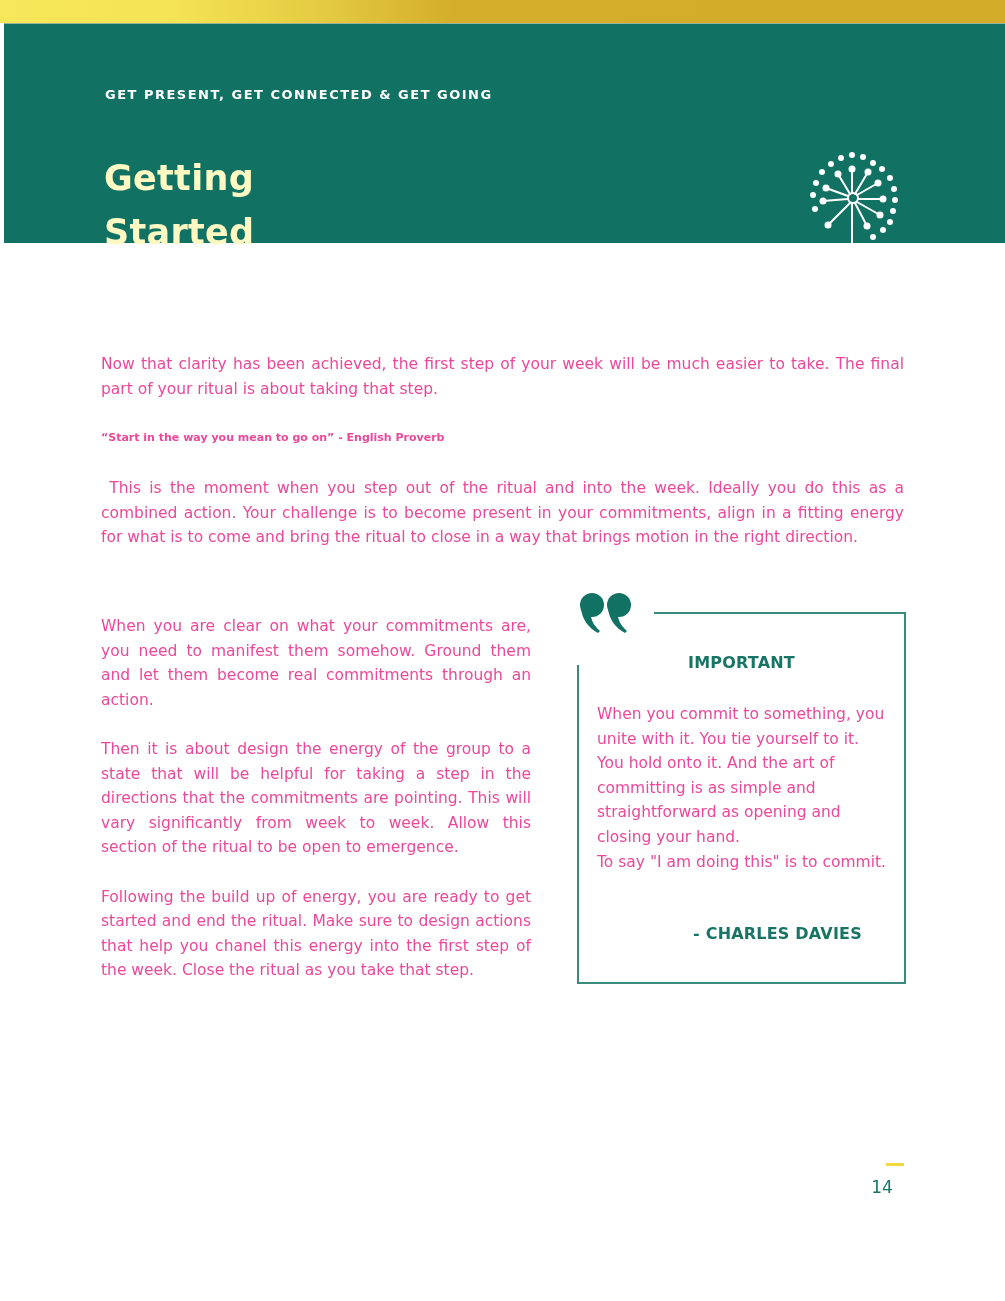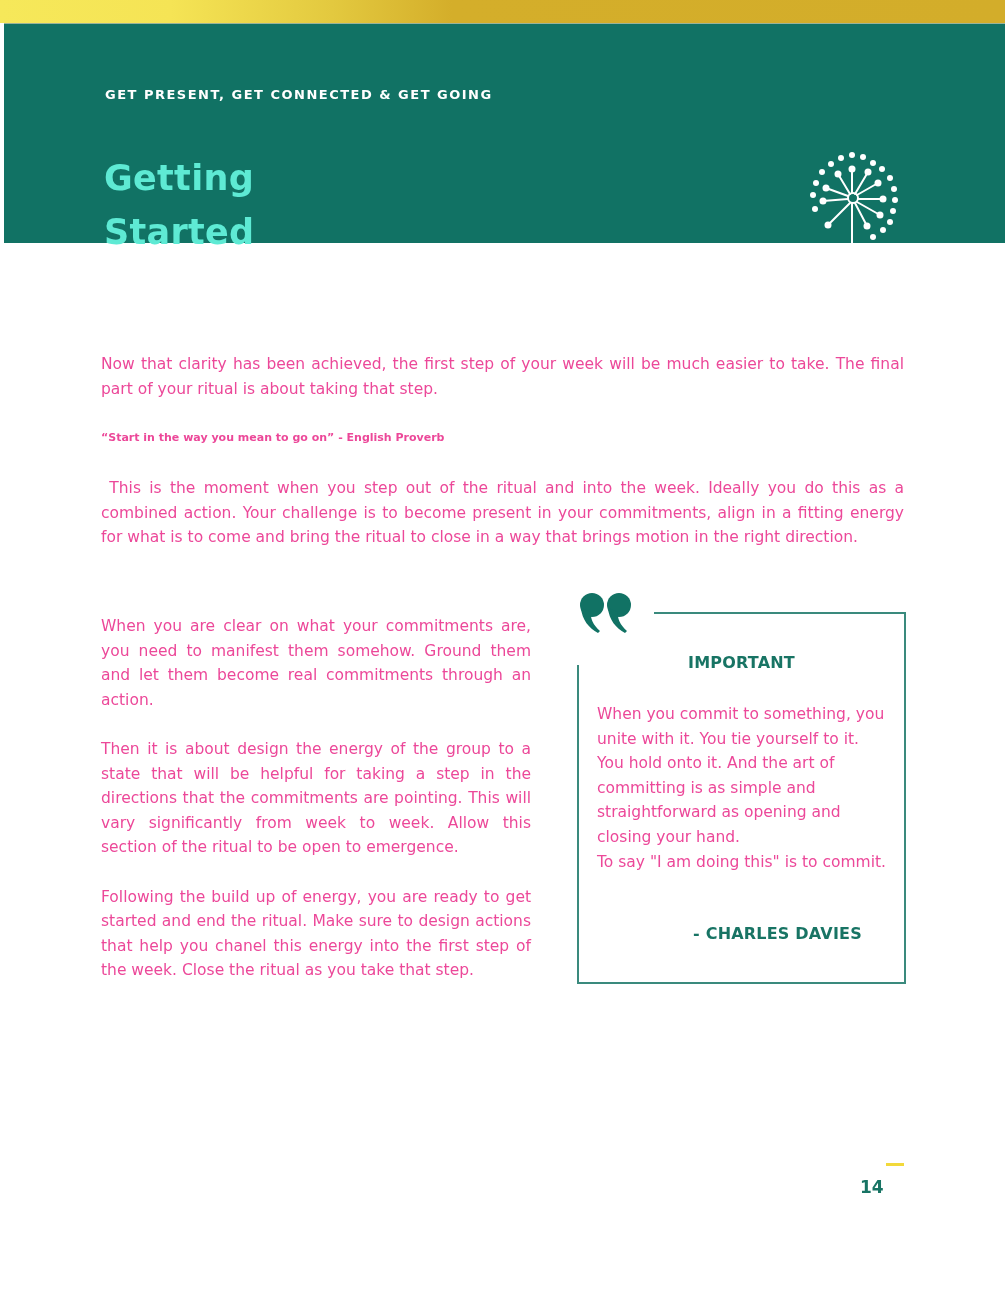--- a/index.html
+++ b/index.html
@@ -17,21 +17,21 @@
       border-top: 1px solid #9ab39a;
       box-sizing: border-box;
     }
     .eyebrow {
       position: absolute; left: 101px; top: 64px;
       color: #ffffff; font-family: "DejaVu Sans", sans-serif; font-weight: bold;
       font-size: 13px; letter-spacing: 1.5px; white-space: nowrap;
     }
     .title {
       position: absolute; left: 100px; top: 126px;
-      color: #5eead4; font-family: "DejaVu Sans", sans-serif; font-weight: bold;
+      color: #fef9c3; font-family: "DejaVu Sans", sans-serif; font-weight: bold;
       font-size: 35px; line-height: 54px; letter-spacing: 0.3px;
     }
     .title span { display: block; }
     .dandelion { position: absolute; left: 800px; top: 145px; width: 110px; height: 112px; }
     .text {
       color: #ec4899; font-family: "DejaVu Sans", sans-serif; font-size: 15.5px; line-height: 24.6px;
     }
     .p-intro { position: absolute; left: 101px; top: 352px; width: 803px; text-align: justify; }
     .p-proverb { position: absolute; left: 101px; top: 426px; width: 803px; font-weight: bold; font-size: 11px; }
     .p-moment { position: absolute; left: 101px; top: 476px; width: 803px; text-align: justify; text-align-last: left; }
@@ -50,22 +50,22 @@
     }
     .quote-body {
       position: absolute; left: 597px; top: 702px; width: 292px; 
     }
     .quote-author {
       position: absolute; left: 577px; top: 924px; width: 329px; text-align: center;
       color: #187464; font-weight: bold; font-size: 16px; letter-spacing: 0.2px; padding-left: 36px;
     }
     .page-dash { position: absolute; left: 886px; top: 1163px; width: 18px; height: 3px; background: #f2d93b; }
     .page-num {
-      position: absolute; left: 860px; top: 1177px; width: 44px; text-align: left;
-      color: #187464; font-weight: bold; font-size: 17px;
+      position: absolute; left: 860px; top: 1177px; width: 44px; text-align: center;
+      color: #187464; font-weight: normal; font-size: 17px;
     }
   </style>
 </head>
 <body>
 
 <div class="top-band"></div>
 
 <div class="header">
   <div class="eyebrow" style="top:63px;">GET PRESENT, GET CONNECTED &amp; GET GOING</div>
   <div class="title" style="top:127px;">

